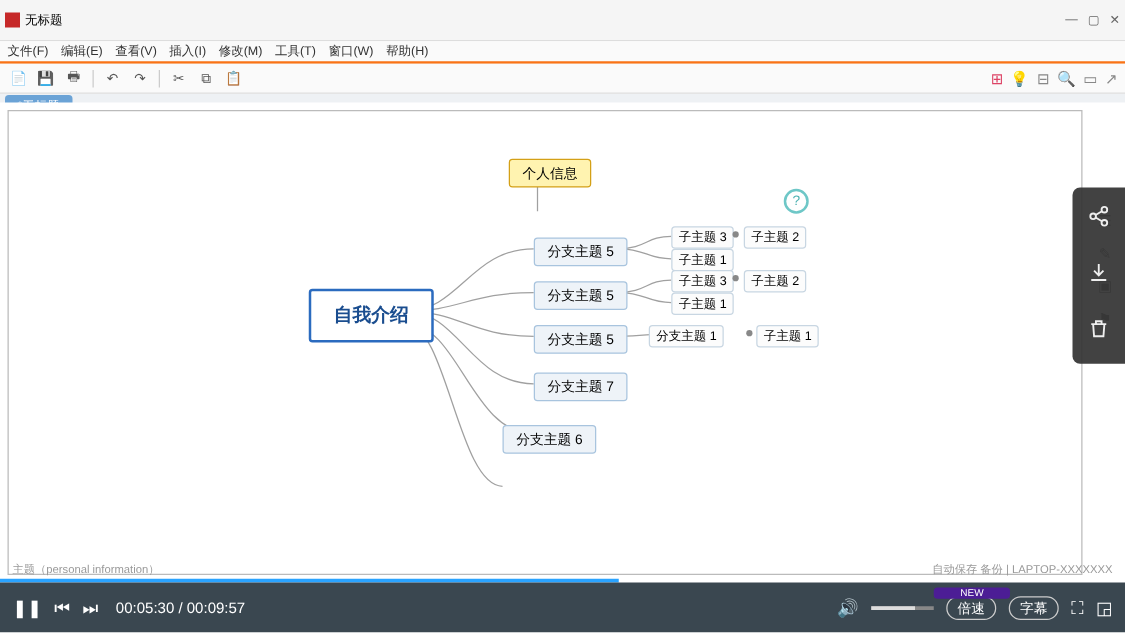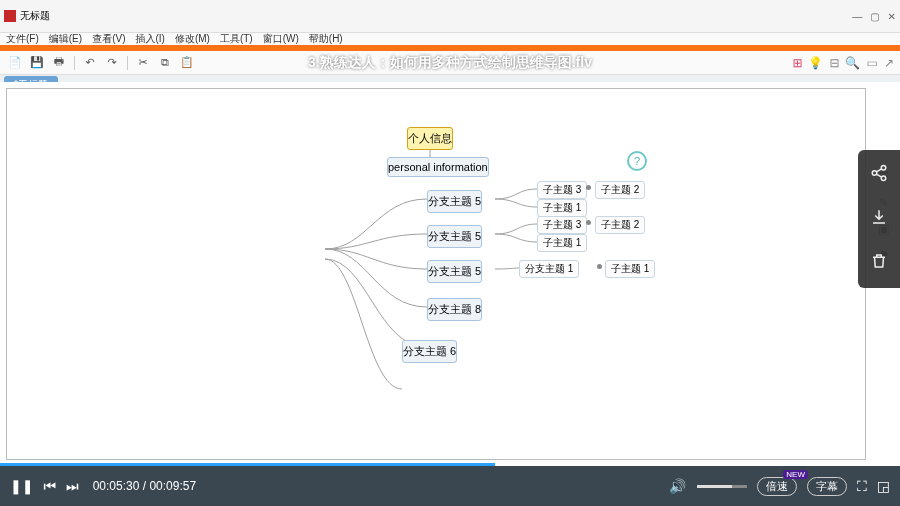--- a/index.html
+++ b/index.html
@@ -1,51 +1,51 @@
 <!DOCTYPE html>
 <html><head>
 <meta charset="utf-8">
 <style>
 *{box-sizing:border-box;margin:0;padding:0;font-family:"Microsoft YaHei",Arial,sans-serif}
 body{width:900px;height:506px;overflow:hidden;background:#fff;position:relative}
 .titlebar{height:20px;background:#f5f5f5;display:flex;align-items:center;font-size:10px;padding:16px 4px;border-bottom:1px solid #ddd}
 .titlebar .app-icon{width:12px;height:12px;background:#c62828;margin-right:4px}
 .titlebar .win-btns{margin-left:auto;display:flex;gap:8px;color:#666}
-.menubar{height:18px;background:#fafafa;display:flex;align-items:center;font-size:10px;padding:0 6px;gap:10px;color:#333;border-bottom:6px solid #f97316}
+.menubar{height:18px;background:#fafafa;display:flex;align-items:center;font-size:10px;padding:0 6px;gap:10px;color:#333;border-bottom:2px solid #f97316}
 .toolbar{height:24px;background:#fafafa;display:flex;align-items:center;padding:0 6px;gap:4px;border-bottom:1px solid #ddd;position:relative}
 .toolbar .tb-btn{width:18px;height:18px;display:flex;align-items:center;justify-content:center;font-size:11px;color:#555}
 .toolbar .sep{width:1px;height:14px;background:#ccc;margin:0 2px}
 .video-title{position:absolute;left:50%;transform:translateX(-50%);font-size:14px;font-weight:bold;color:#fff;text-shadow:0 0 3px rgba(0,0,0,.6);white-space:nowrap;z-index:5}
 .toolbar .right-icons{margin-left:auto;display:flex;gap:6px;align-items:center}
 .toolbar .right-icons span{font-size:12px;color:#888}
 .tabbar{height:20px;background:#eef1f4;display:flex;align-items:center;padding:0 4px;border-bottom:1px solid #ccc}
 .tab{background:#6ba3d6;color:#fff;font-size:10px;padding:2px 10px;border-radius:3px 3px 0 0}
 .canvas-wrap{position:absolute;top:82px;left:0;right:0;bottom:40px;background:#fff}
 .canvas{position:absolute;inset:6px 34px 6px 6px;border:1px solid #bbb;background:#fff}
 .right-rail{position:absolute;right:4px;top:88px;width:24px;display:flex;flex-direction:column;gap:12px;align-items:center}
 .right-rail span{font-size:12px;color:#777}
 .dark-panel{position:absolute;right:0;top:150px;width:42px;background:rgba(50,50,50,.92);border-radius:6px 0 0 6px;padding:14px 0;display:flex;flex-direction:column;align-items:center;gap:22px;z-index:10}
 .dark-panel span{color:#eee;font-size:16px}
-.node{position:absolute;border:1px solid #6fa4d0;background:#eaf3fb;padding:3px 0;font-size:11px;border-radius:3px;white-space:nowrap}
+.node{position:absolute;border:1px solid #6fa4d0;background:#eaf3fb;padding:3px 10px;font-size:11px;border-radius:3px;white-space:nowrap}
 .node.root{border:2px solid #2b6bbf;background:#fff;font-size:15px;font-weight:bold;color:#1a4d8f;padding:10px 18px}
 .node.yellow{background:#fff3b0;border-color:#d4a017}
 .node.lbl{background:#eef3f8;border-color:#a8c4de}
 .node.sub{background:#fcfcfc;border-color:#c8d6e2;font-size:10px;padding:1px 5px}
 .dot{position:absolute;width:5px;height:5px;background:#888;border-radius:50%}
 .hint-icon{position:absolute;width:20px;height:20px;border:2px solid #6ec7c7;border-radius:50%;display:flex;align-items:center;justify-content:center;color:#4fb3b3;font-size:11px}
 svg.lines{position:absolute;inset:0;width:100%;height:100%;pointer-events:none}
 svg.lines path{fill:none;stroke:#a0a0a0;stroke-width:1}
 .controls{position:absolute;bottom:0;left:0;right:0;height:40px;background:#3a4750;display:flex;align-items:center;padding:0 10px;gap:10px;color:#fff;font-size:12px}
 .progress{position:absolute;bottom:40px;left:0;right:0;height:3px;background:rgba(255,255,255,.25)}
 .progress .fill{height:100%;background:#29a3ff;width:55%}
 .ctrl-btn{color:#fff;font-size:14px;cursor:pointer}
 .time{margin-left:4px;font-size:12px}
 .controls .spacer{flex:1}
 .pill{border:1px solid #ccc;border-radius:10px;padding:1px 8px;font-size:11px;position:relative}
-.pill .new{position:absolute;top:-8px;right:-12px;background:#4c1d95;color:#fff;font-size:8px;padding:0 3px;border-radius:3px}
+.pill .new{position:absolute;top:-8px;right:-12px;background:#4c1d95;color:#fff;font-size:8px;padding:0 21px;border-radius:3px}
 .vol-bar{width:50px;height:3px;background:#888;position:relative}
 .vol-bar::after{content:"";position:absolute;left:0;top:0;height:100%;width:70%;background:#ddd}
 .sb-inner{position:absolute;bottom:3px;left:6px;right:6px;height:14px;font-size:9px;color:#999;display:flex;justify-content:space-between;align-items:center;pointer-events:none}
 </style>
 </head>
 <body>
 
 <div class="titlebar">
   <div class="app-icon"></div>
   <span>无标题</span>
@@ -71,21 +71,20 @@
   <span class="tb-btn">📄</span>
   <span class="tb-btn" style="color:#2b6bbf">💾</span>
   <span class="tb-btn">🖶</span>
   <div class="sep"></div>
   <span class="tb-btn">↶</span>
   <span class="tb-btn">↷</span>
   <div class="sep"></div>
   <span class="tb-btn">✂</span>
   <span class="tb-btn">⧉</span>
   <span class="tb-btn">📋</span>
-  <div class="video-title">3.熟练达人：如何用多种方式绘制思维导图.flv</div>
   <div class="right-icons">
     <span style="color:#d46">⊞</span>
     <span style="color:#e8b400">💡</span>
     <span>⊟</span>
     <span>🔍</span>
     <span>▭</span>
     <span>↗</span>
   </div>
 </div>
 
@@ -104,52 +103,56 @@
       <path d="M 318 170 C 350 170 360 300 395 300"></path>
       <path d="M 423 80 L 423 58"></path>
       <path d="M 488 110 C 510 110 510 100 530 100"></path>
       <path d="M 488 110 C 510 110 510 118 530 118"></path>
       <path d="M 488 145 C 510 145 510 135 530 135"></path>
       <path d="M 488 145 C 510 145 510 153 530 153"></path>
       <path d="M 488 180 C 510 180 510 178 530 178"></path>
     </svg>
 
     <div class="node yellow" style="left:400px;top:38px">个人信息</div>
-    <div class="node lbl" style="left:380px;top:68px">personal information</div>
     <div class="hint-icon" style="left:620px;top:62px">?</div>
 
+    <div class="node root" style="left:240px;top:142px">自我介绍</div>
 
     <div class="node lbl" style="left:420px;top:101px">分支主题 5</div>
     <div class="node sub" style="left:530px;top:92px">子主题 3</div>
     <div class="dot" style="left:579px;top:96px"></div>
     <div class="node sub" style="left:588px;top:92px">子主题 2</div>
     <div class="node sub" style="left:530px;top:110px">子主题 1</div>
 
     <div class="node lbl" style="left:420px;top:136px">分支主题 5</div>
     <div class="node sub" style="left:530px;top:127px">子主题 3</div>
     <div class="dot" style="left:579px;top:131px"></div>
     <div class="node sub" style="left:588px;top:127px">子主题 2</div>
     <div class="node sub" style="left:530px;top:145px">子主题 1</div>
 
     <div class="node lbl" style="left:420px;top:171px">分支主题 5</div>
     <div class="node sub" style="left:512px;top:171px">分支主题 1</div>
     <div class="dot" style="left:590px;top:175px"></div>
     <div class="node sub" style="left:598px;top:171px">子主题 1</div>
 
-    <div class="node lbl" style="left:420px;top:209px">分支主题 8</div>
+    <div class="node lbl" style="left:420px;top:209px">分支主题 7</div>
     <div class="node lbl" style="left:395px;top:251px">分支主题 6</div>
   </div>
 
   <div class="right-rail">
     <span>☰</span>
     <span>✎</span>
     <span>▣</span>
     <span>⚑</span>
   </div>
 
+  <div class="sb-inner" style="position:absolute;bottom:4px;left:10px;right:10px">
+    <span>主题（personal information）</span>
+    <span>自动保存 备份 | LAPTOP-XXXXXXX</span>
+  </div>
 </div>
 
 <div class="dark-panel">
   <span>
     <svg width="18" height="18" viewBox="0 0 24 24" fill="none" stroke="#eee" stroke-width="2">
         <circle cx="18" cy="5" r="3"></circle>
         <circle cx="6" cy="12" r="3"></circle>
         <circle cx="18" cy="19" r="3"></circle>
         <path d="M8.6 10.6l6.8-4M8.6 13.4l6.8 4"></path>
       </svg>

